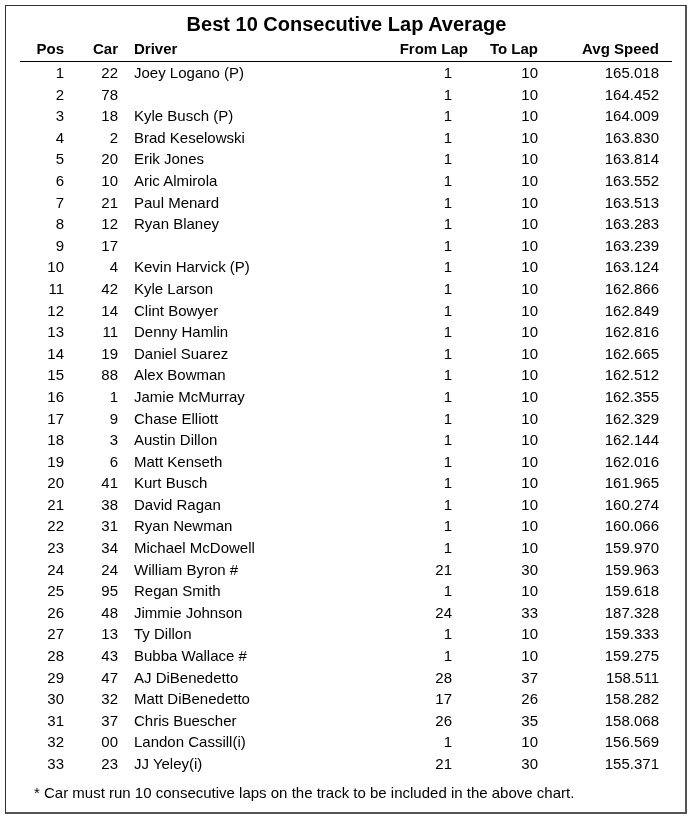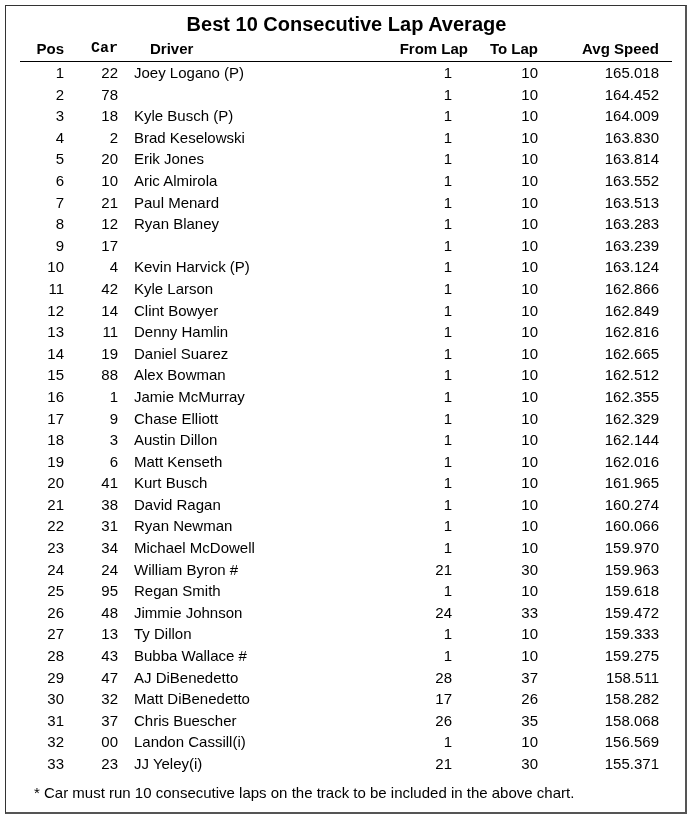--- a/index.html
+++ b/index.html
@@ -24,22 +24,22 @@
     .foot { position: absolute; left: 34px; top: 784px; font-size: 15px; line-height: 18px; white-space: nowrap; }
   </style>
 </head>
 <body>
 
 <div class="frame"></div>
 
 <div class="title">Best 10 Consecutive Lap Average</div>
 
 <div class="hdr" style="right:634px;text-align:right;">Pos</div>
-<div class="hdr" style="right:580px;text-align:center;font-family:Liberation Mono, monospace;">Car</div>
-<div class="hdr" style="left:150px;">Driver</div>
+<div class="hdr" style="right:580px;text-align:center;">Car</div>
+<div class="hdr" style="left:134px;">Driver</div>
 <div class="hdr" style="right:230px;text-align:left;">From Lap</div>
 <div class="hdr" style="right:160px;text-align:right;">To Lap</div>
 <div class="hdr" style="right:39px;text-align:right;">Avg Speed</div>
 
 <div class="rule"></div>
 
 <div class="rows" id="rows">
     <div class="row">
       <span class="c-pos">1</span>
       <span class="c-car">22</span>
@@ -237,21 +237,21 @@
       <span class="c-from">1</span>
       <span class="c-to">10</span>
       <span class="c-spd">159.618</span>
     </div>
     <div class="row">
       <span class="c-pos">26</span>
       <span class="c-car">48</span>
       <span class="c-drv">Jimmie Johnson</span>
       <span class="c-from">24</span>
       <span class="c-to">33</span>
-      <span class="c-spd">159.472</span>
+      <span class="c-spd">187.328</span>
     </div>
     <div class="row">
       <span class="c-pos">27</span>
       <span class="c-car">13</span>
       <span class="c-drv">Ty Dillon</span>
       <span class="c-from">1</span>
       <span class="c-to">10</span>
       <span class="c-spd">159.333</span>
     </div>
     <div class="row">

